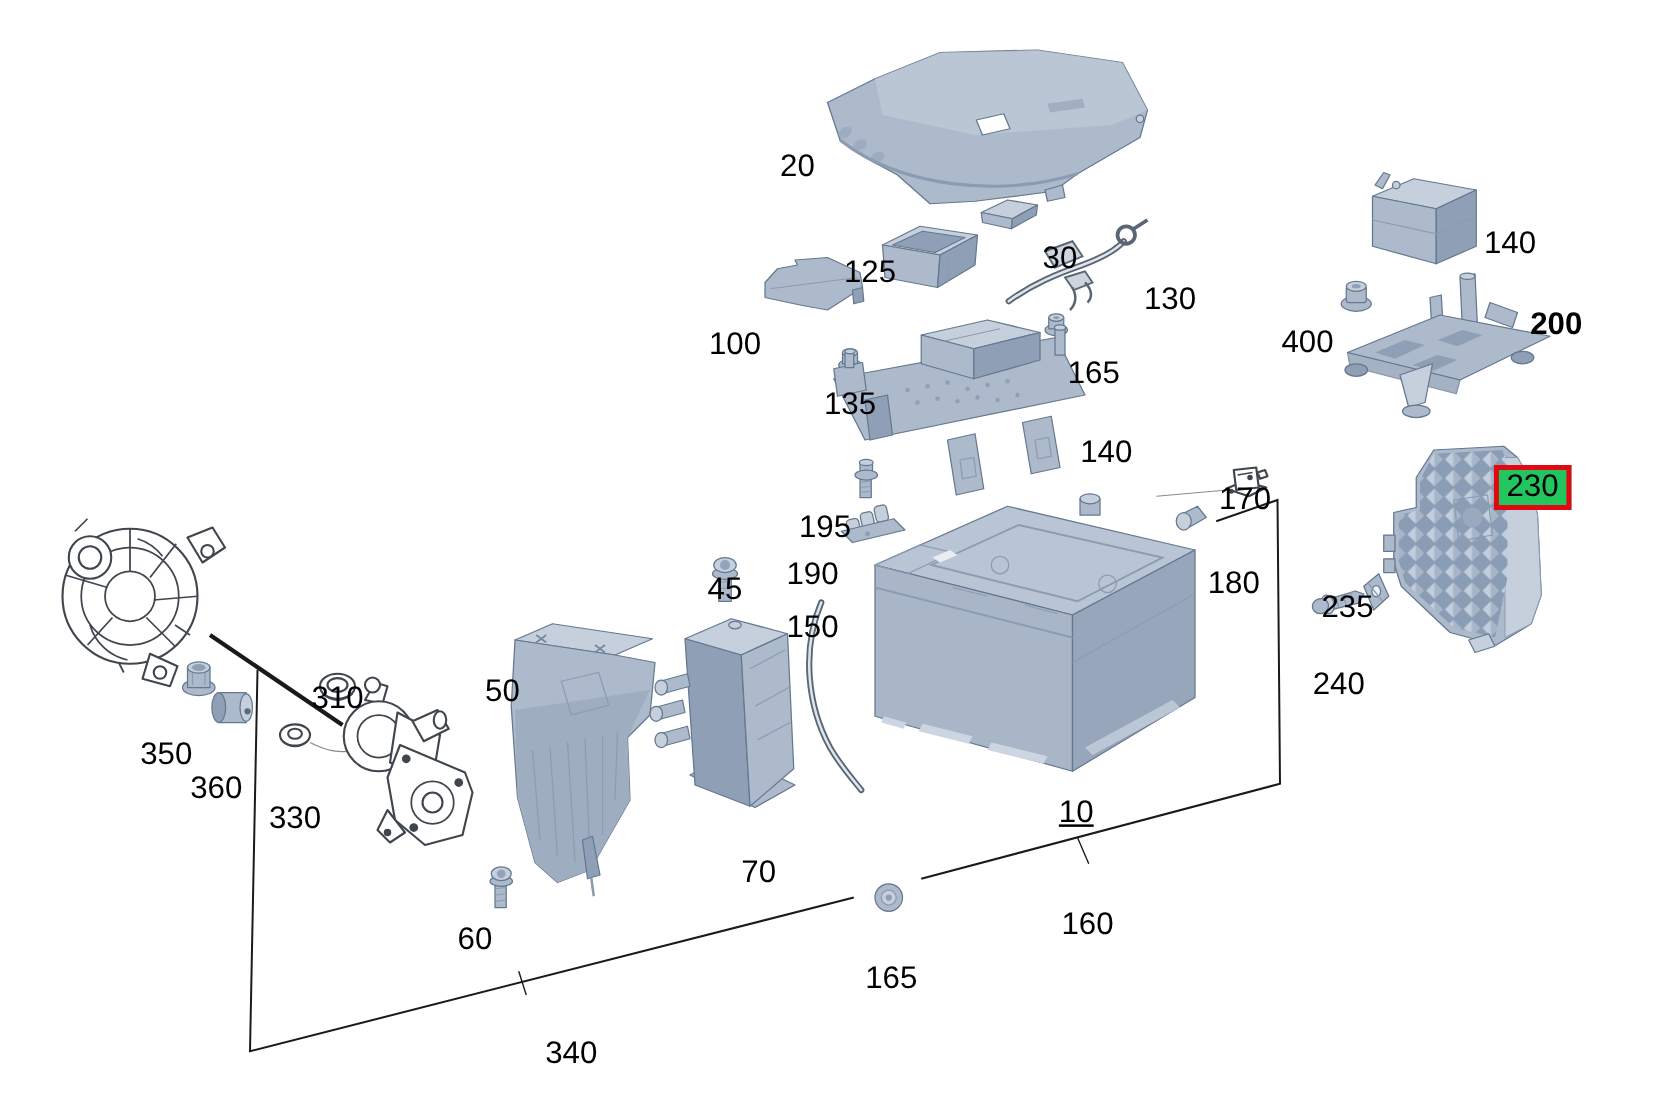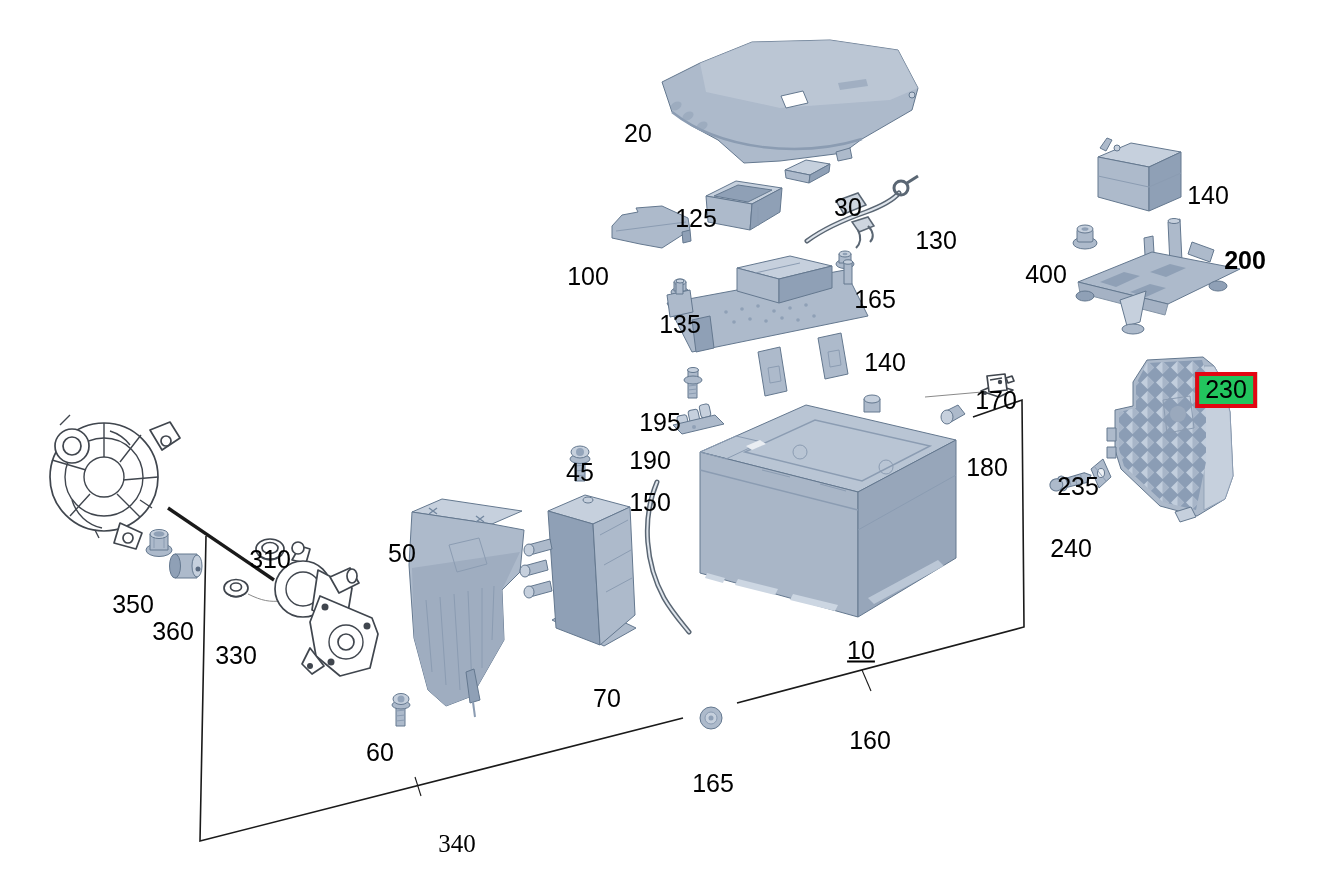--- a/index.html
+++ b/index.html
@@ -403,15 +403,15 @@
       <div class="part-label" style="left: 402px; top: 517px;">50</div>
       <div class="part-label" style="left: 270px; top: 523px;">310</div>
       <div class="part-label" style="left: 133px; top: 568px;">350</div>
       <div class="part-label" style="left: 173px; top: 595px;">360</div>
       <div class="part-label" style="left: 236px; top: 619px;">330</div>
       <div class="part-label" style="left: 861px; top: 614px; text-decoration: underline;">10</div>
       <div class="part-label" style="left: 607px; top: 662px;">70</div>
       <div class="part-label" style="left: 380px; top: 716px;">60</div>
       <div class="part-label" style="left: 870px; top: 704px;">160</div>
       <div class="part-label" style="left: 713px; top: 747px;">165</div>
-      <div class="part-label" style="left: 457px; top: 807px; font-family: Liberation Serif, serif;">340</div>
+      <div class="part-label" style="left: 457px; top: 807px;">340</div>
     </div>
 </div>
 
 </body></html>

